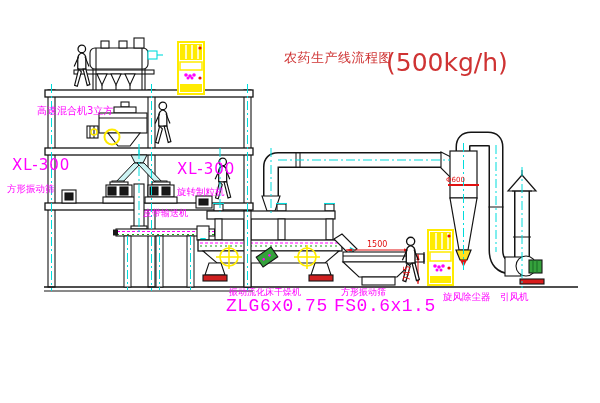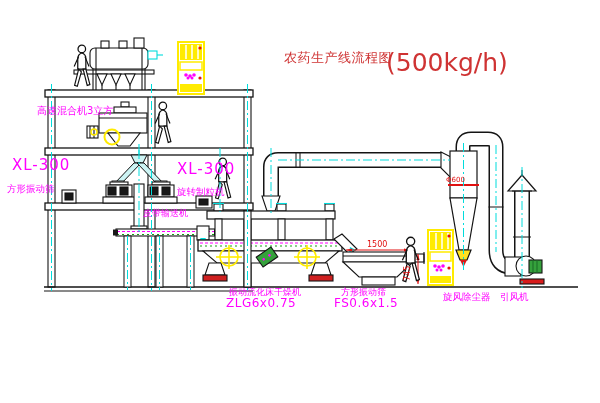--- a/index.html
+++ b/index.html
@@ -2,21 +2,21 @@
 <html><head>
 <meta charset="utf-8">
 <style>
   html,body{margin:0;padding:0;background:#fff;}
   #stage{position:relative;width:600px;height:403px;background:#fff;overflow:hidden;
          font-family:"DejaVu Sans",sans-serif;}
   #stage svg{position:absolute;left:0;top:0;}
   .lbl{position:absolute;color:#ff00ff;font-size:9px;line-height:1;white-space:nowrap;
        font-family:"DejaVu Sans",sans-serif;}
   .model{font-size:15px;letter-spacing:1px;}
-  .model-lg{font-size:12px;letter-spacing:.5px;}
+  .model-lg{font-size:18px;letter-spacing:.5px;font-family:Liberation Mono, monospace;}
   .dim{color:#e01010;font-size:8px;}
   .title-cn{color:#cf3333;font-size:13px;letter-spacing:.5px;top:51px;left:284px;}
   .title-cap{color:#cf3333;font-size:25px;top:41px;left:386px;font-weight:400;margin-top:9px;}
 </style>
 </head>
 <body>
 
 <div id="stage">
 
 <svg width="600" height="403" viewBox="0 0 600 403">

